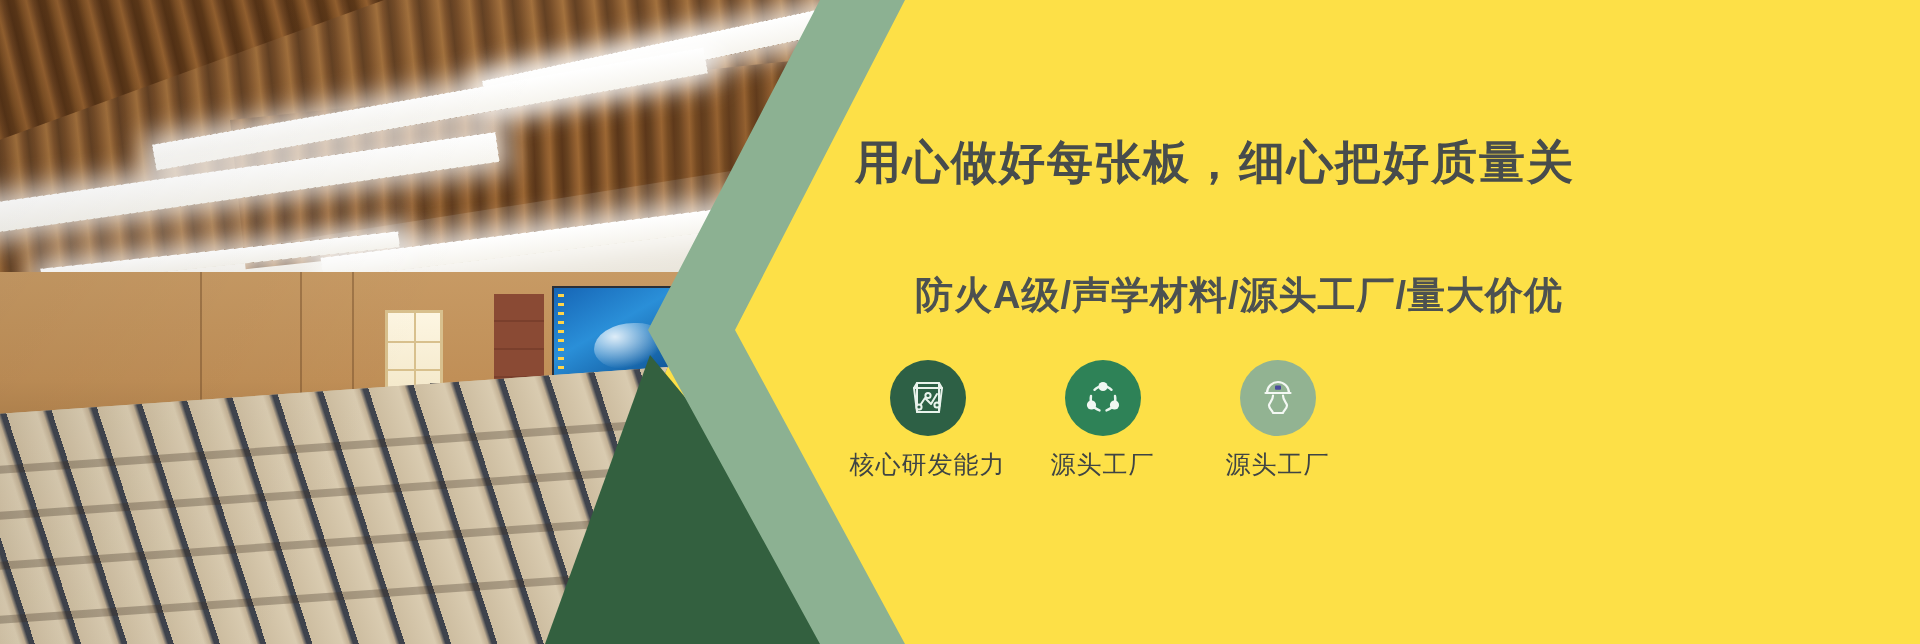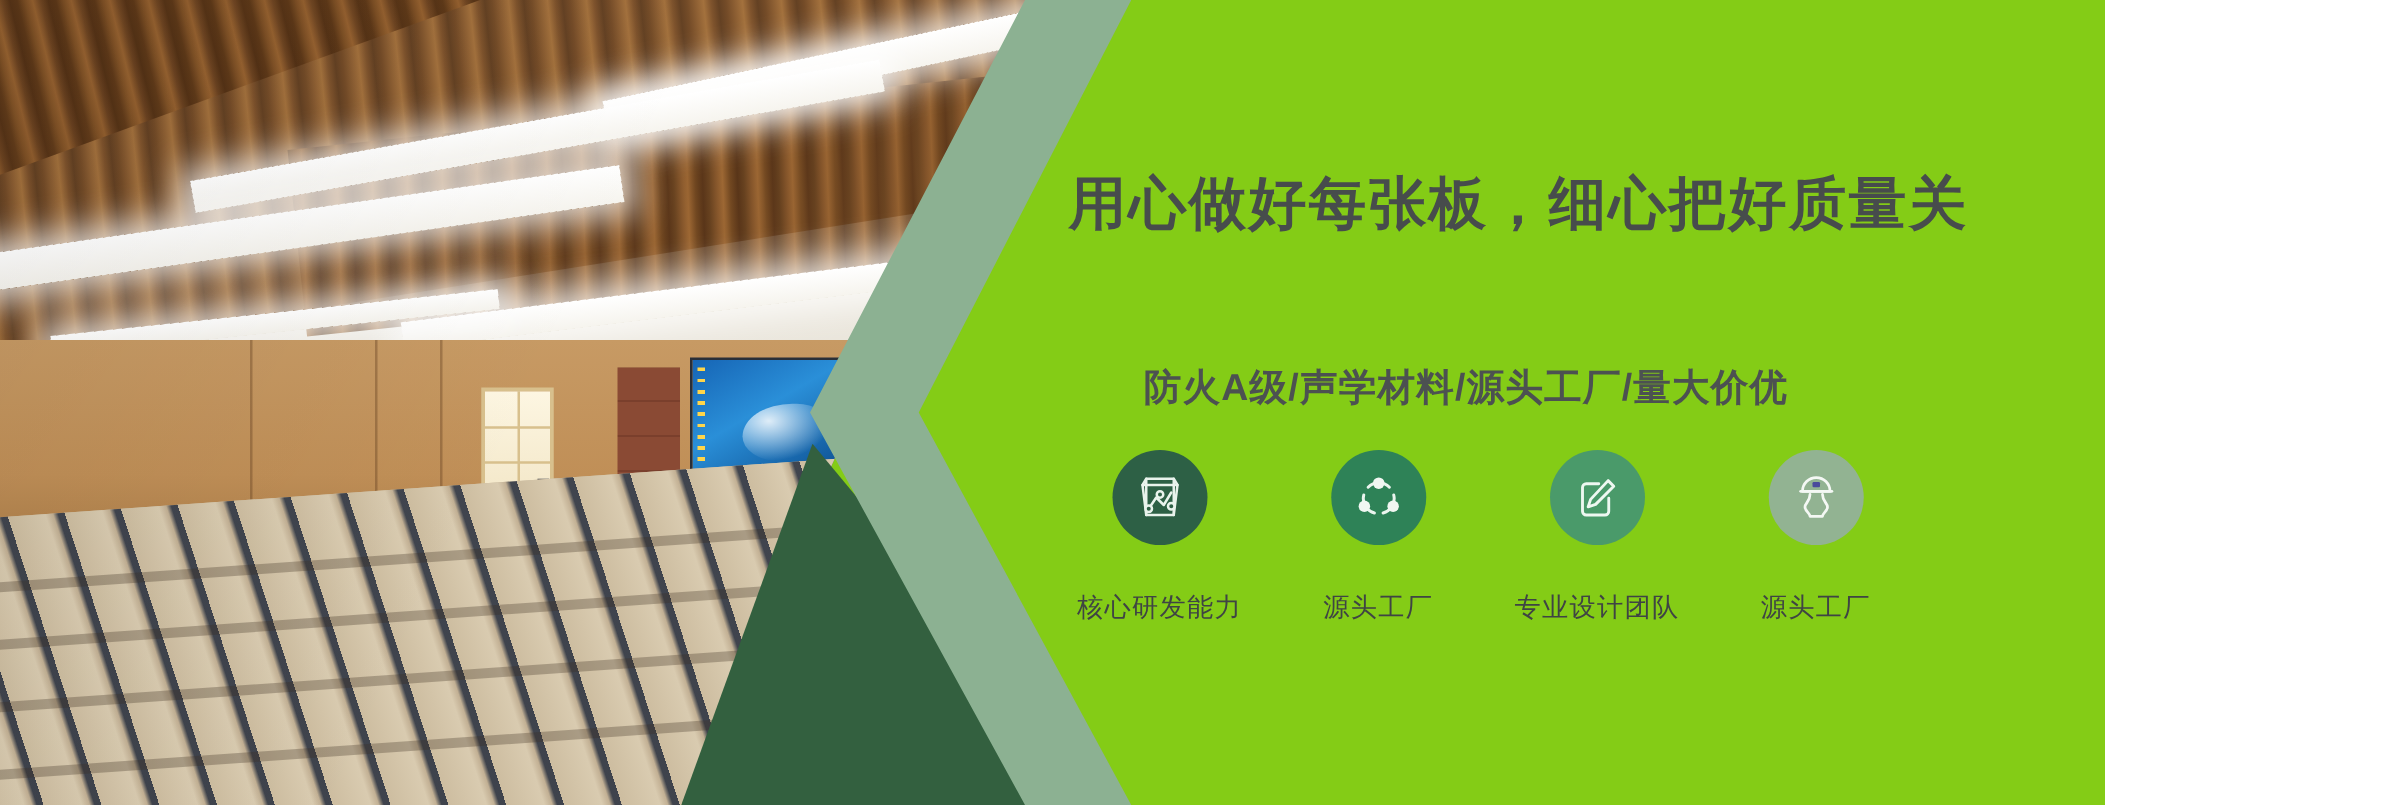--- a/index.html
+++ b/index.html
@@ -1,20 +1,20 @@
 <!DOCTYPE html>
 <html><head>
 <meta charset="utf-8">
 <title>Banner</title>
 <style>
   html,body{margin:0;padding:0;background:#fff;}
   *{box-sizing:border-box;}
   .banner{
-    position:relative;width:1684px;height:644px;overflow:hidden;
-    background:#84cc16;font-family:"Liberation Sans","DejaVu Sans",sans-serif;
+    position:relative;width:1920px;height:644px;overflow:hidden;
+    background:#fde047;font-family:"Liberation Sans","DejaVu Sans",sans-serif;
   }
 
   
   .photo{
     position:absolute;left:0;top:0;width:1000px;height:644px;
     -webkit-clip-path:polygon(0 0, 830px 0, 545px 644px, 0 644px);
     clip-path:polygon(0 0, 830px 0, 545px 644px, 0 644px);
     overflow:hidden;background:#b99a6d;
   }
   .photo-inner{position:absolute;inset:0;}
@@ -118,33 +118,33 @@
   }
 
   
   .content{position:absolute;left:830px;top:0;width:1090px;height:644px;}
   .headline{
     position:absolute;left:25px;top:132px;
     font-size:46px;font-weight:bold;letter-spacing:2px;color:#474c4c;
     white-space:nowrap;
   }
   .subhead{
-    position:absolute;left:85px;top:290px;
-    font-size:30px;font-weight:bold;letter-spacing:1px;color:#4c5151;
+    position:absolute;left:85px;top:270px;
+    font-size:38px;font-weight:bold;letter-spacing:1px;color:#4c5151;
     white-space:nowrap;
   }
 
   .features{
     position:absolute;left:10px;top:360px;width:700px;
     display:flex;align-items:flex-start;
   }
   .feature{width:175px;display:flex;flex-direction:column;align-items:center;}
   .fi{width:76px;height:76px;border-radius:50%;
       display:flex;align-items:center;justify-content:center;}
-  .flabel{margin-top:36px;font-size:21px;color:#3f4444;letter-spacing:1px;white-space:nowrap;}
+  .flabel{margin-top:12px;font-size:25px;color:#3f4444;letter-spacing:1px;white-space:nowrap;}
   .fi svg{display:block;}
 </style>
 </head>
 <body>
 
 <div class="banner">
 
   <div class="photo">
     <div class="photo-inner">
       <div class="ceil-base"></div>
@@ -211,29 +211,20 @@
             <path d="M33 19 A12 12 0 0 1 24.5 33.4"></path>
             <path d="M17.5 33.4 A12 12 0 0 1 9 19"></path>
             <circle cx="21" cy="9.5" r="4.6" fill="#f1f7f2" stroke="none"></circle>
             <circle cx="9.5" cy="28" r="4.6" fill="#f1f7f2" stroke="none"></circle>
             <circle cx="32.5" cy="28" r="4.6" fill="#f1f7f2" stroke="none"></circle>
           </svg>
         </div>
         <div class="flabel">源头工厂</div>
       </div>
 
-      <div class="feature">
-        <div class="fi" style="background:#4a9a6a">
-          <svg width="42" height="42" viewBox="0 0 42 42" fill="none" stroke="#eef8f1" stroke-width="2.3" stroke-linecap="round" stroke-linejoin="round">
-            <path d="M30 21.5 L30 32 A3 3 0 0 1 27 35 L12 35 A3 3 0 0 1 9 32 L9 13 A3 3 0 0 1 12 10 L22 10"></path>
-            <path d="M29.5 7.5 L34 12 L19.5 26.5 L13.5 28.5 L15.5 22.5 Z"></path>
-          </svg>
-        </div>
-        <div class="flabel">专业设计团队</div>
-      </div>
 
       <div class="feature">
         <div class="fi" style="background:#92b392">
           <svg width="42" height="42" viewBox="0 0 42 42" fill="none" stroke="#f4f8f4" stroke-width="2.2" stroke-linecap="round" stroke-linejoin="round">
             <path d="M10 16 A11 11 0 0 1 32 16 Z"></path>
             <path d="M8.5 16 L33.5 16"></path>
             <rect x="18" y="8.5" width="6" height="4.2" rx="1" fill="#4a4a9c" stroke="none"></rect>
             <path d="M16 18.5 C16 24 12 25.5 12 28.5 C12 32 16 33.5 16 36 L26 36 C26 33.5 30 32 30 28.5 C30 25.5 26 24 26 18.5"></path>
           </svg>
         </div>

